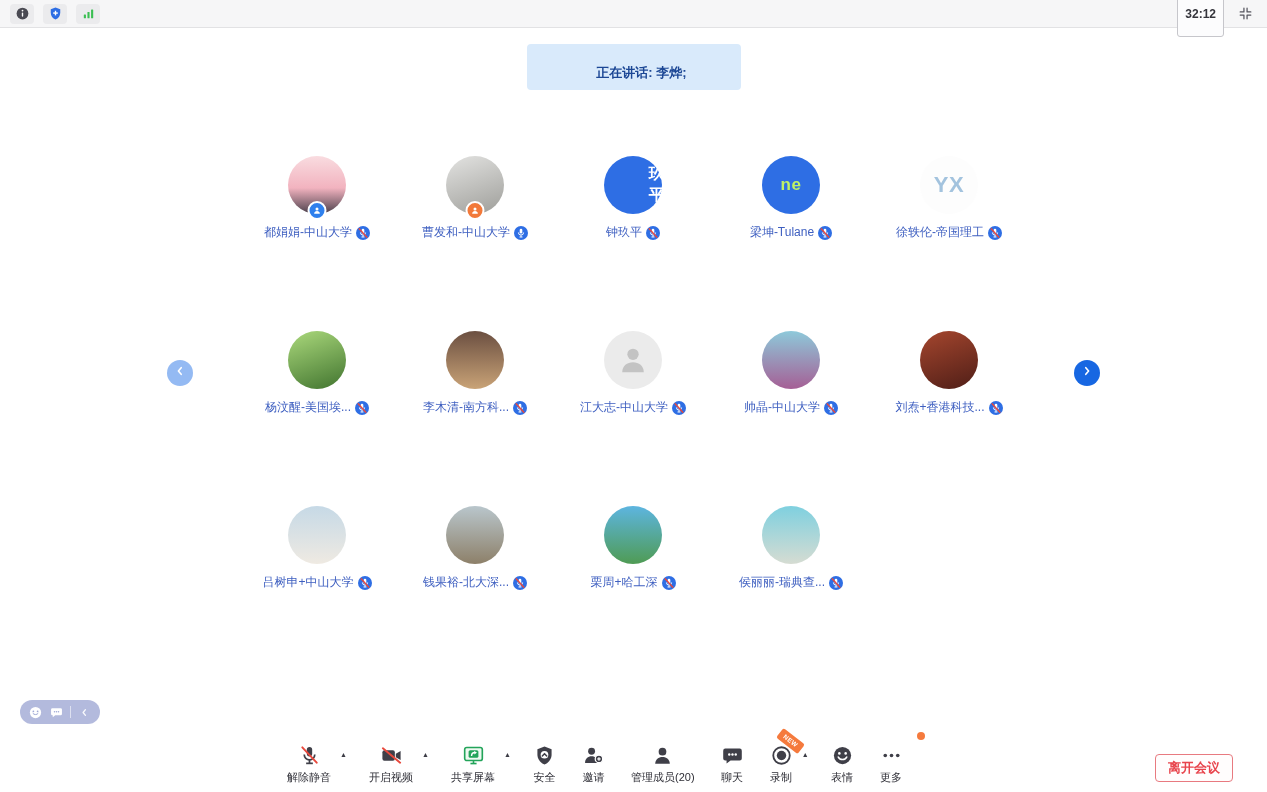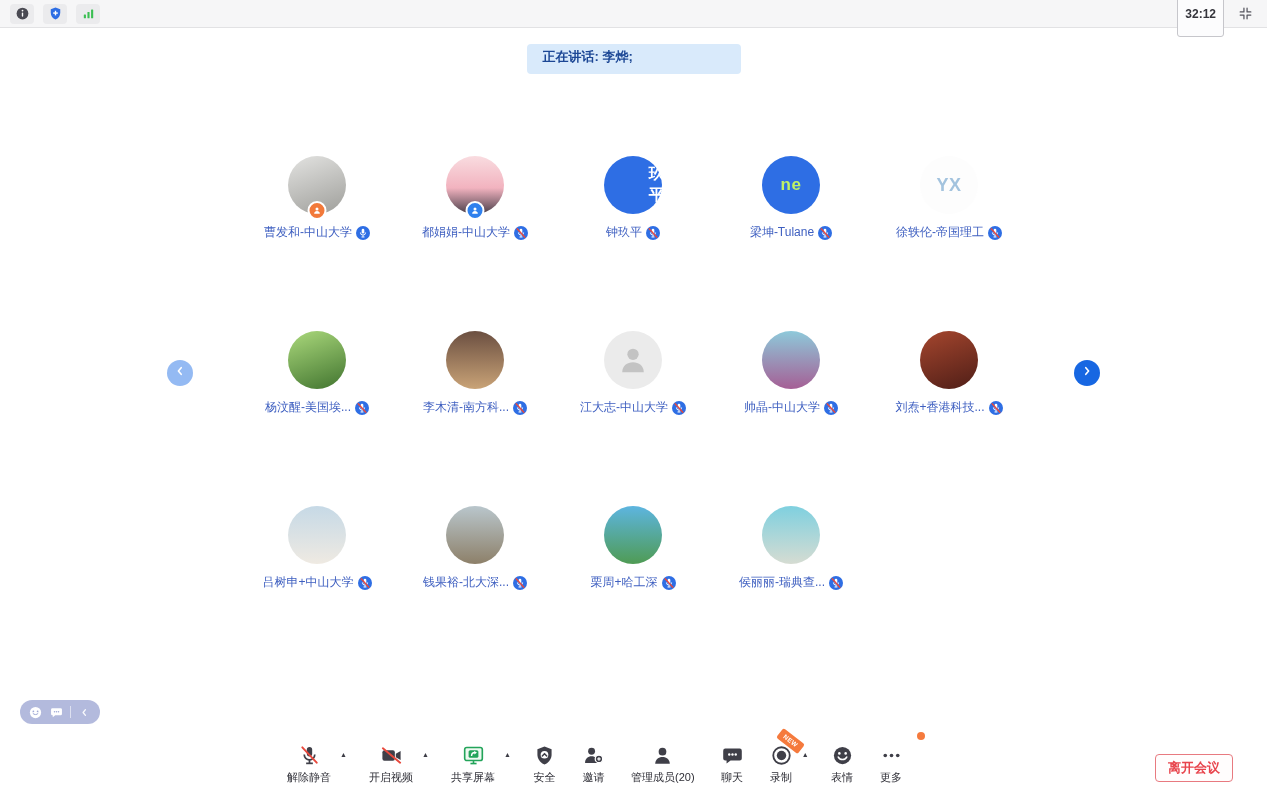--- a/index.html
+++ b/index.html
@@ -23,21 +23,21 @@
   .tb-btn svg{width:15px;height:15px;display:block;}
   .timer-box{
     border:1px solid #c6c6cb;background:#fcfcfd;border-radius:3px;
     font-size:12px;font-weight:600;color:#35353c;padding:14px 7px;line-height:16px;
   }
   
   .banner{
     position:absolute;top:44px;left:50%;transform:translateX(-50%);
     width:214px;box-sizing:border-box;
     background:#d9eafb;color:#1c4795;border-radius:4px;
-    font-size:13px;font-weight:600;padding:4px 0 8px 16px;text-align:left;
+    font-size:13px;font-weight:600;padding:20px 0 8px 16px;text-align:center;
   }
   
   .grid{position:absolute;left:238px;top:156px;width:790px;display:flex;flex-wrap:wrap;}
   .cell{width:158px;height:85px;margin-bottom:90px;display:flex;flex-direction:column;align-items:center;}
   .avatar{width:58px;height:58px;border-radius:50%;position:relative;flex:none;
     display:flex;align-items:center;justify-content:center;}
   .avatar-label{font-weight:600;letter-spacing:.5px;}
   .role-badge{
     position:absolute;left:50%;transform:translateX(-50%);bottom:-6px;
     width:15px;height:15px;border-radius:50%;border:2px solid #fff;
@@ -123,20 +123,43 @@
           <path d="M14.5 20.5 V14.5 H20.5"></path>
         </svg>
     </span>
   </div>
 </div>
 
 <div class="banner">正在讲话: 李烨;</div>
 
 <div class="grid" id="grid">
     <div class="cell">
+      <div class="avatar" style="background: linear-gradient(rgb(249, 220, 224) 0%, rgb(242, 179, 191) 55%, rgb(74, 63, 74) 100%);">
+        <span class="role-badge" style="background: rgb(47, 128, 237);">
+          <svg viewBox="0 0 24 24">
+            <circle cx="12" cy="8" r="4" fill="#fff"></circle>
+            <path d="M4.4 20.6 c0-4.6 3.5-7.1 7.6-7.1 s7.6 2.5 7.6 7.1 z" fill="#fff"></path>
+          </svg>
+        </span>
+      </div>
+      <div class="name-row">
+        <span>都娟娟-中山大学</span>
+        <span class="mic-badge">
+          <svg viewBox="0 0 20 20">
+            <circle cx="10" cy="10" r="10" fill="#2e6ee4"></circle>
+            <rect x="8.1" y="3.8" width="3.8" height="7" rx="1.9" fill="#fff"></rect>
+            <path d="M6.3 9.3 a3.7 3.7 0 0 0 7.4 0" fill="none" stroke="#fff" stroke-width="1.4"></path>
+            <line x1="10" y1="13.4" x2="10" y2="15.4" stroke="#fff" stroke-width="1.4"></line>
+            <line x1="7.9" y1="15.7" x2="12.1" y2="15.7" stroke="#fff" stroke-width="1.4"></line>
+            <line x1="4.5" y1="4" x2="15.5" y2="16" stroke="#e8483c" stroke-width="2" stroke-linecap="round"></line>
+          </svg>
+        </span>
+      </div>
+    </div>
+    <div class="cell">
       <div class="avatar" style="background: linear-gradient(160deg, rgb(227, 227, 225), rgb(158, 158, 154));">
         <span class="role-badge" style="background: rgb(242, 121, 58);">
           <svg viewBox="0 0 24 24">
             <circle cx="12" cy="8" r="4" fill="#fff"></circle>
             <path d="M4.4 20.6 c0-4.6 3.5-7.1 7.6-7.1 s7.6 2.5 7.6 7.1 z" fill="#fff"></path>
           </svg>
         </span>
       </div>
       <div class="name-row">
         <span>曹发和-中山大学</span>
@@ -145,43 +168,20 @@
             <circle cx="10" cy="10" r="10" fill="#2e6ee4"></circle>
             <rect x="8.1" y="3.8" width="3.8" height="7" rx="1.9" fill="#fff"></rect>
             <path d="M6.3 9.3 a3.7 3.7 0 0 0 7.4 0" fill="none" stroke="#fff" stroke-width="1.4"></path>
             <line x1="10" y1="13.4" x2="10" y2="15.4" stroke="#fff" stroke-width="1.4"></line>
             <line x1="7.9" y1="15.7" x2="12.1" y2="15.7" stroke="#fff" stroke-width="1.4"></line>
           </svg>
         </span>
       </div>
     </div>
     <div class="cell">
-      <div class="avatar" style="background: linear-gradient(rgb(249, 220, 224) 0%, rgb(242, 179, 191) 55%, rgb(74, 63, 74) 100%);">
-        <span class="role-badge" style="background: rgb(47, 128, 237);">
-          <svg viewBox="0 0 24 24">
-            <circle cx="12" cy="8" r="4" fill="#fff"></circle>
-            <path d="M4.4 20.6 c0-4.6 3.5-7.1 7.6-7.1 s7.6 2.5 7.6 7.1 z" fill="#fff"></path>
-          </svg>
-        </span>
-      </div>
-      <div class="name-row">
-        <span>都娟娟-中山大学</span>
-        <span class="mic-badge">
-          <svg viewBox="0 0 20 20">
-            <circle cx="10" cy="10" r="10" fill="#2e6ee4"></circle>
-            <rect x="8.1" y="3.8" width="3.8" height="7" rx="1.9" fill="#fff"></rect>
-            <path d="M6.3 9.3 a3.7 3.7 0 0 0 7.4 0" fill="none" stroke="#fff" stroke-width="1.4"></path>
-            <line x1="10" y1="13.4" x2="10" y2="15.4" stroke="#fff" stroke-width="1.4"></line>
-            <line x1="7.9" y1="15.7" x2="12.1" y2="15.7" stroke="#fff" stroke-width="1.4"></line>
-            <line x1="4.5" y1="4" x2="15.5" y2="16" stroke="#e8483c" stroke-width="2" stroke-linecap="round"></line>
-          </svg>
-        </span>
-      </div>
-    </div>
-    <div class="cell">
       <div class="avatar" style="background: rgb(46, 110, 228);">
         <span class="avatar-label" style="color: rgb(255, 255, 255); font-size: 16px; margin-left: 48px;">玖平</span>
       </div>
       <div class="name-row">
         <span>钟玖平</span>
         <span class="mic-badge">
           <svg viewBox="0 0 20 20">
             <circle cx="10" cy="10" r="10" fill="#2e6ee4"></circle>
             <rect x="8.1" y="3.8" width="3.8" height="7" rx="1.9" fill="#fff"></rect>
             <path d="M6.3 9.3 a3.7 3.7 0 0 0 7.4 0" fill="none" stroke="#fff" stroke-width="1.4"></path>
@@ -205,21 +205,21 @@
             <path d="M6.3 9.3 a3.7 3.7 0 0 0 7.4 0" fill="none" stroke="#fff" stroke-width="1.4"></path>
             <line x1="10" y1="13.4" x2="10" y2="15.4" stroke="#fff" stroke-width="1.4"></line>
             <line x1="7.9" y1="15.7" x2="12.1" y2="15.7" stroke="#fff" stroke-width="1.4"></line>
             <line x1="4.5" y1="4" x2="15.5" y2="16" stroke="#e8483c" stroke-width="2" stroke-linecap="round"></line>
           </svg>
         </span>
       </div>
     </div>
     <div class="cell">
       <div class="avatar" style="background: rgb(253, 253, 253);">
-        <span class="avatar-label" style="color: rgb(163, 195, 222); font-size: 18px;">YX</span>
+        <span class="avatar-label" style="color: rgb(163, 195, 222); font-size: 22px;">YX</span>
       </div>
       <div class="name-row">
         <span>徐轶伦-帝国理工</span>
         <span class="mic-badge">
           <svg viewBox="0 0 20 20">
             <circle cx="10" cy="10" r="10" fill="#2e6ee4"></circle>
             <rect x="8.1" y="3.8" width="3.8" height="7" rx="1.9" fill="#fff"></rect>
             <path d="M6.3 9.3 a3.7 3.7 0 0 0 7.4 0" fill="none" stroke="#fff" stroke-width="1.4"></path>
             <line x1="10" y1="13.4" x2="10" y2="15.4" stroke="#fff" stroke-width="1.4"></line>
             <line x1="7.9" y1="15.7" x2="12.1" y2="15.7" stroke="#fff" stroke-width="1.4"></line>

